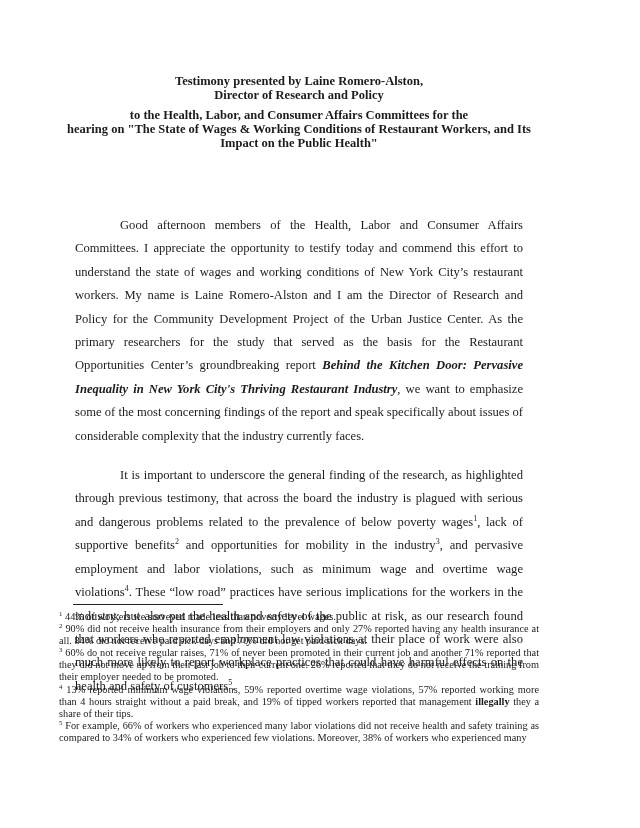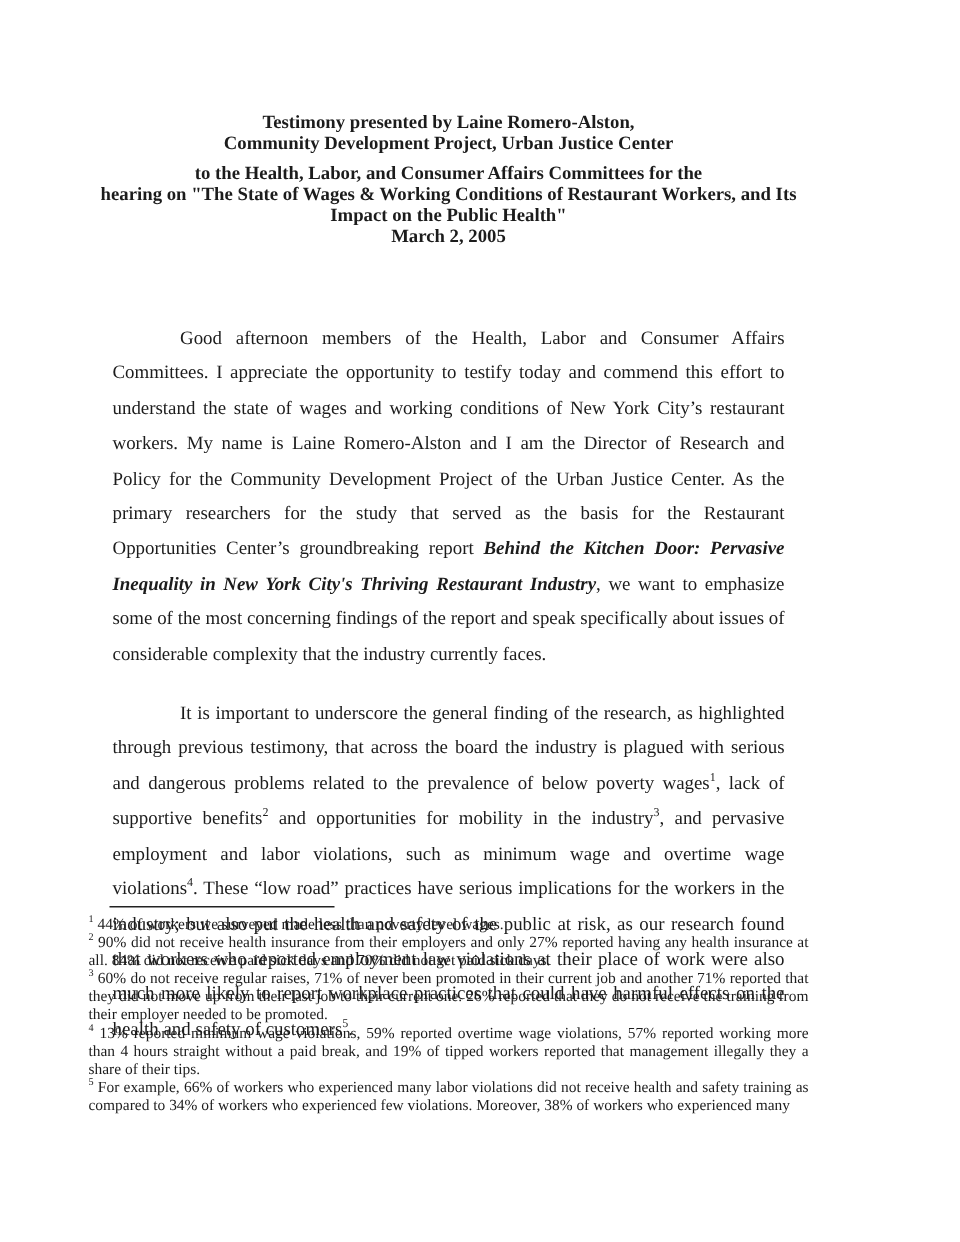--- a/index.html
+++ b/index.html
@@ -27,21 +27,21 @@
   .body-text {
     position: absolute;
     left: 59px; right: 57px;
     top: 198px;
     font-size: 12.6px;
     line-height: 23.4px;
     text-align: justify;
   }
   p.body-para { margin: 16px; text-indent: 45px; }
   .bolditalic { font-weight: bold; font-style: italic; }
-  .bold { font-weight: normal; }
+  .bold { font-weight: bold; }
   sup.refmark {
     font-size: 8px;
     line-height: 0;
     vertical-align: super;
   }
   .footnote-block {
     position: absolute;
     left: 59px; right: 57px;
     top: 604px;
   }
@@ -64,27 +64,26 @@
   }
 </style>
 </head>
 <body>
 
 <div class="page">
 
   <div class="title-block">
     <div class="presenter-group">
       <div>Testimony presented by Laine Romero-Alston,</div>
-      <div>Community Development Project, Urban Justice Center</div>
+      <div>Director of Research and Policy</div>
     </div>
     <div class="hearing-group">
       <div>to the Health, Labor, and Consumer Affairs Committees for the</div>
       <div>hearing on "The State of Wages &amp; Working Conditions of Restaurant Workers, and Its</div>
       <div>Impact on the Public Health"</div>
-      <div>March 2, 2005</div>
     </div>
   </div>
 
   <div class="body-text">
     <p class="body-para"><span>Good afternoon members of the Health, Labor and Consumer Affairs Committees.  I appreciate the opportunity to testify today and commend this effort to understand the state of wages and working conditions of New York City’s restaurant workers.   My name is Laine Romero-Alston and I am the Director of Research and Policy for the Community Development Project of the Urban Justice Center.  As the primary researchers for the study that served as the basis for the Restaurant Opportunities Center’s groundbreaking report </span><span class="bolditalic">Behind the Kitchen Door: Pervasive Inequality in New York City's Thriving Restaurant Industry</span><span>, we want to emphasize some of the most concerning findings of the report and speak specifically about issues of considerable complexity that the industry currently faces.</span></p>
     <p class="body-para"><span>It is important to underscore the general finding of the research, as highlighted through previous testimony, that across the board the industry is plagued with serious and dangerous problems related to the prevalence of below poverty wages</span><sup class="refmark">1</sup><span>, lack of supportive benefits</span><sup class="refmark">2</sup><span> and opportunities for mobility in the industry</span><sup class="refmark">3</sup><span>, and pervasive employment and labor violations, such as minimum wage and overtime wage violations</span><sup class="refmark">4</sup><span>. These “low road” practices have serious implications for the workers in the industry; but also put the health and safety of the public at risk, as our research found that workers who reported employment law violations at their place of work were also much more likely to report workplace practices that could have harmful effects on the health and safety of customers</span><sup class="refmark">5</sup><span>.</span></p>
   </div>
 
   <div class="footnote-block">
     <hr class="footnote-sep">

